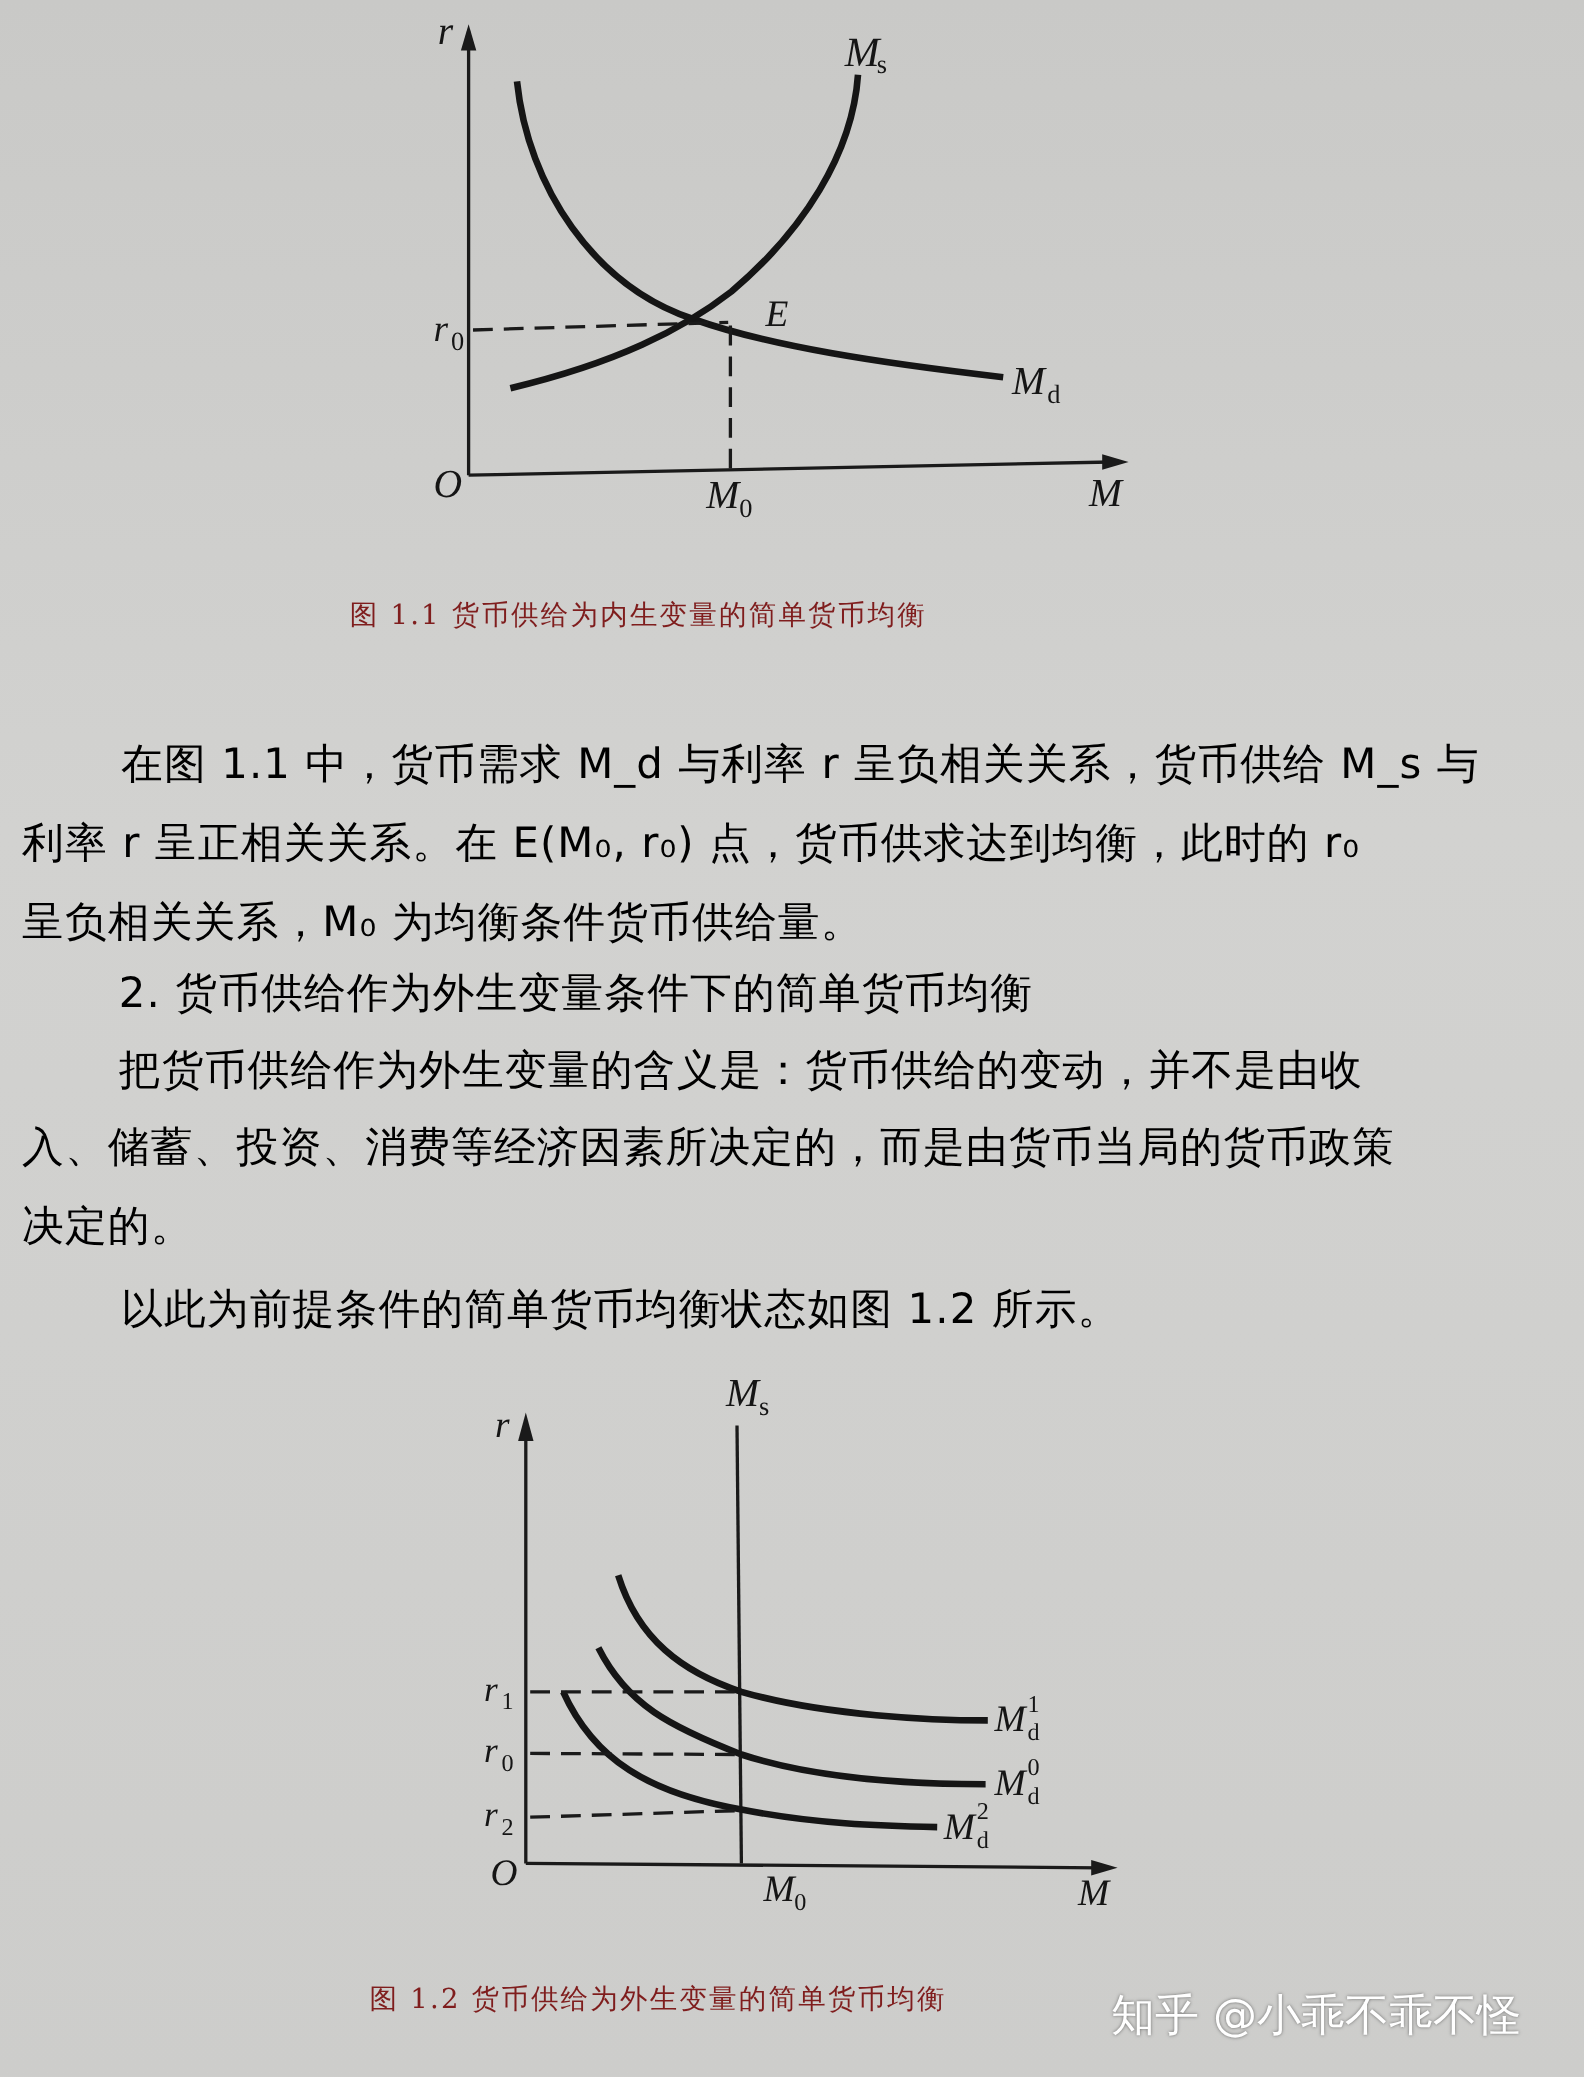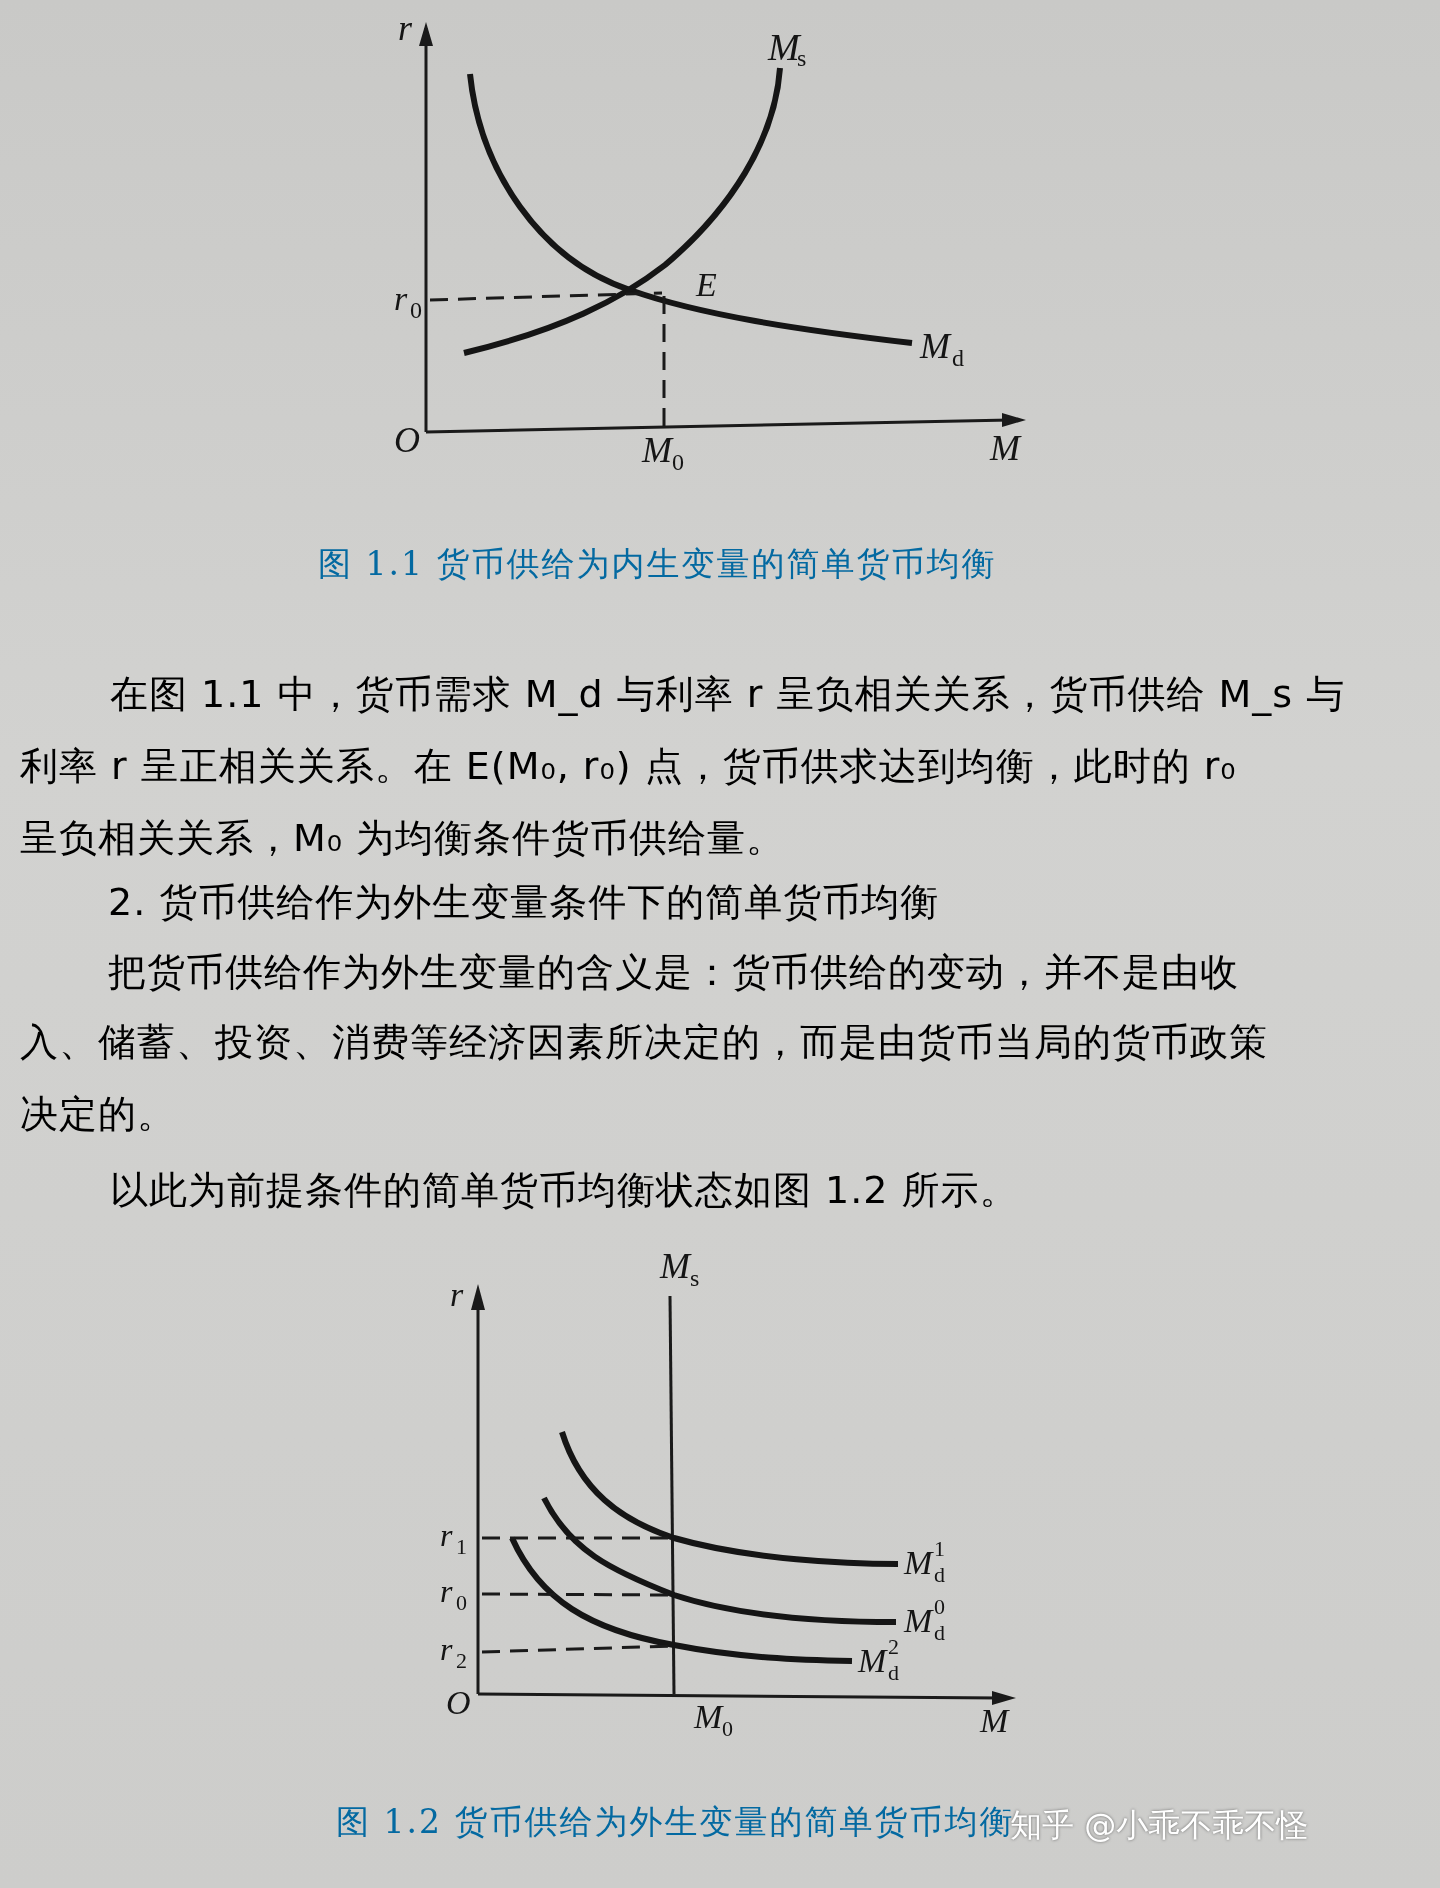--- a/index.html
+++ b/index.html
@@ -6,30 +6,30 @@
   body {
     width: 1440px; height: 1888px; overflow: hidden;
     background: #cfcfcd;
     background-image: linear-gradient(180deg, #c9c9c7 0%, #d2d2d0 40%, #cdcdcb 100%);
     font-family: "DejaVu Serif", "Liberation Serif", serif;
     color: #1a1a1a;
     position: relative;
   }
   .fig { position: absolute; }
   .caption {
-    position: absolute; font-size: 33px; letter-spacing: 2px; color: #0369a1;
+    position: absolute; font-size: 25px; letter-spacing: 2px; color: #7f1d1d;
     font-family: "DejaVu Serif", serif;
   }
   .para {
     position: absolute; font-size: 38px; line-height: 64px; color: #000000;
     font-family: "DejaVu Sans", "Liberation Sans", sans-serif; letter-spacing: 1px;
     white-space: nowrap;
   }
   .watermark {
-    position: absolute; color: #ffffff; font-size: 32px;
+    position: absolute; color: #ffffff; font-size: 40px;
     font-family: "DejaVu Sans", sans-serif;
     text-shadow: 0 0 3px rgba(0,0,0,0.5);
   }
   svg text { font-family: "Liberation Serif", serif; font-style: italic; fill: #151515; }
 </style>
 </head>
 <body>
 
 <svg class="fig" style="left:0;top:0" width="1440" height="480" viewBox="0 0 1440 480">
 

